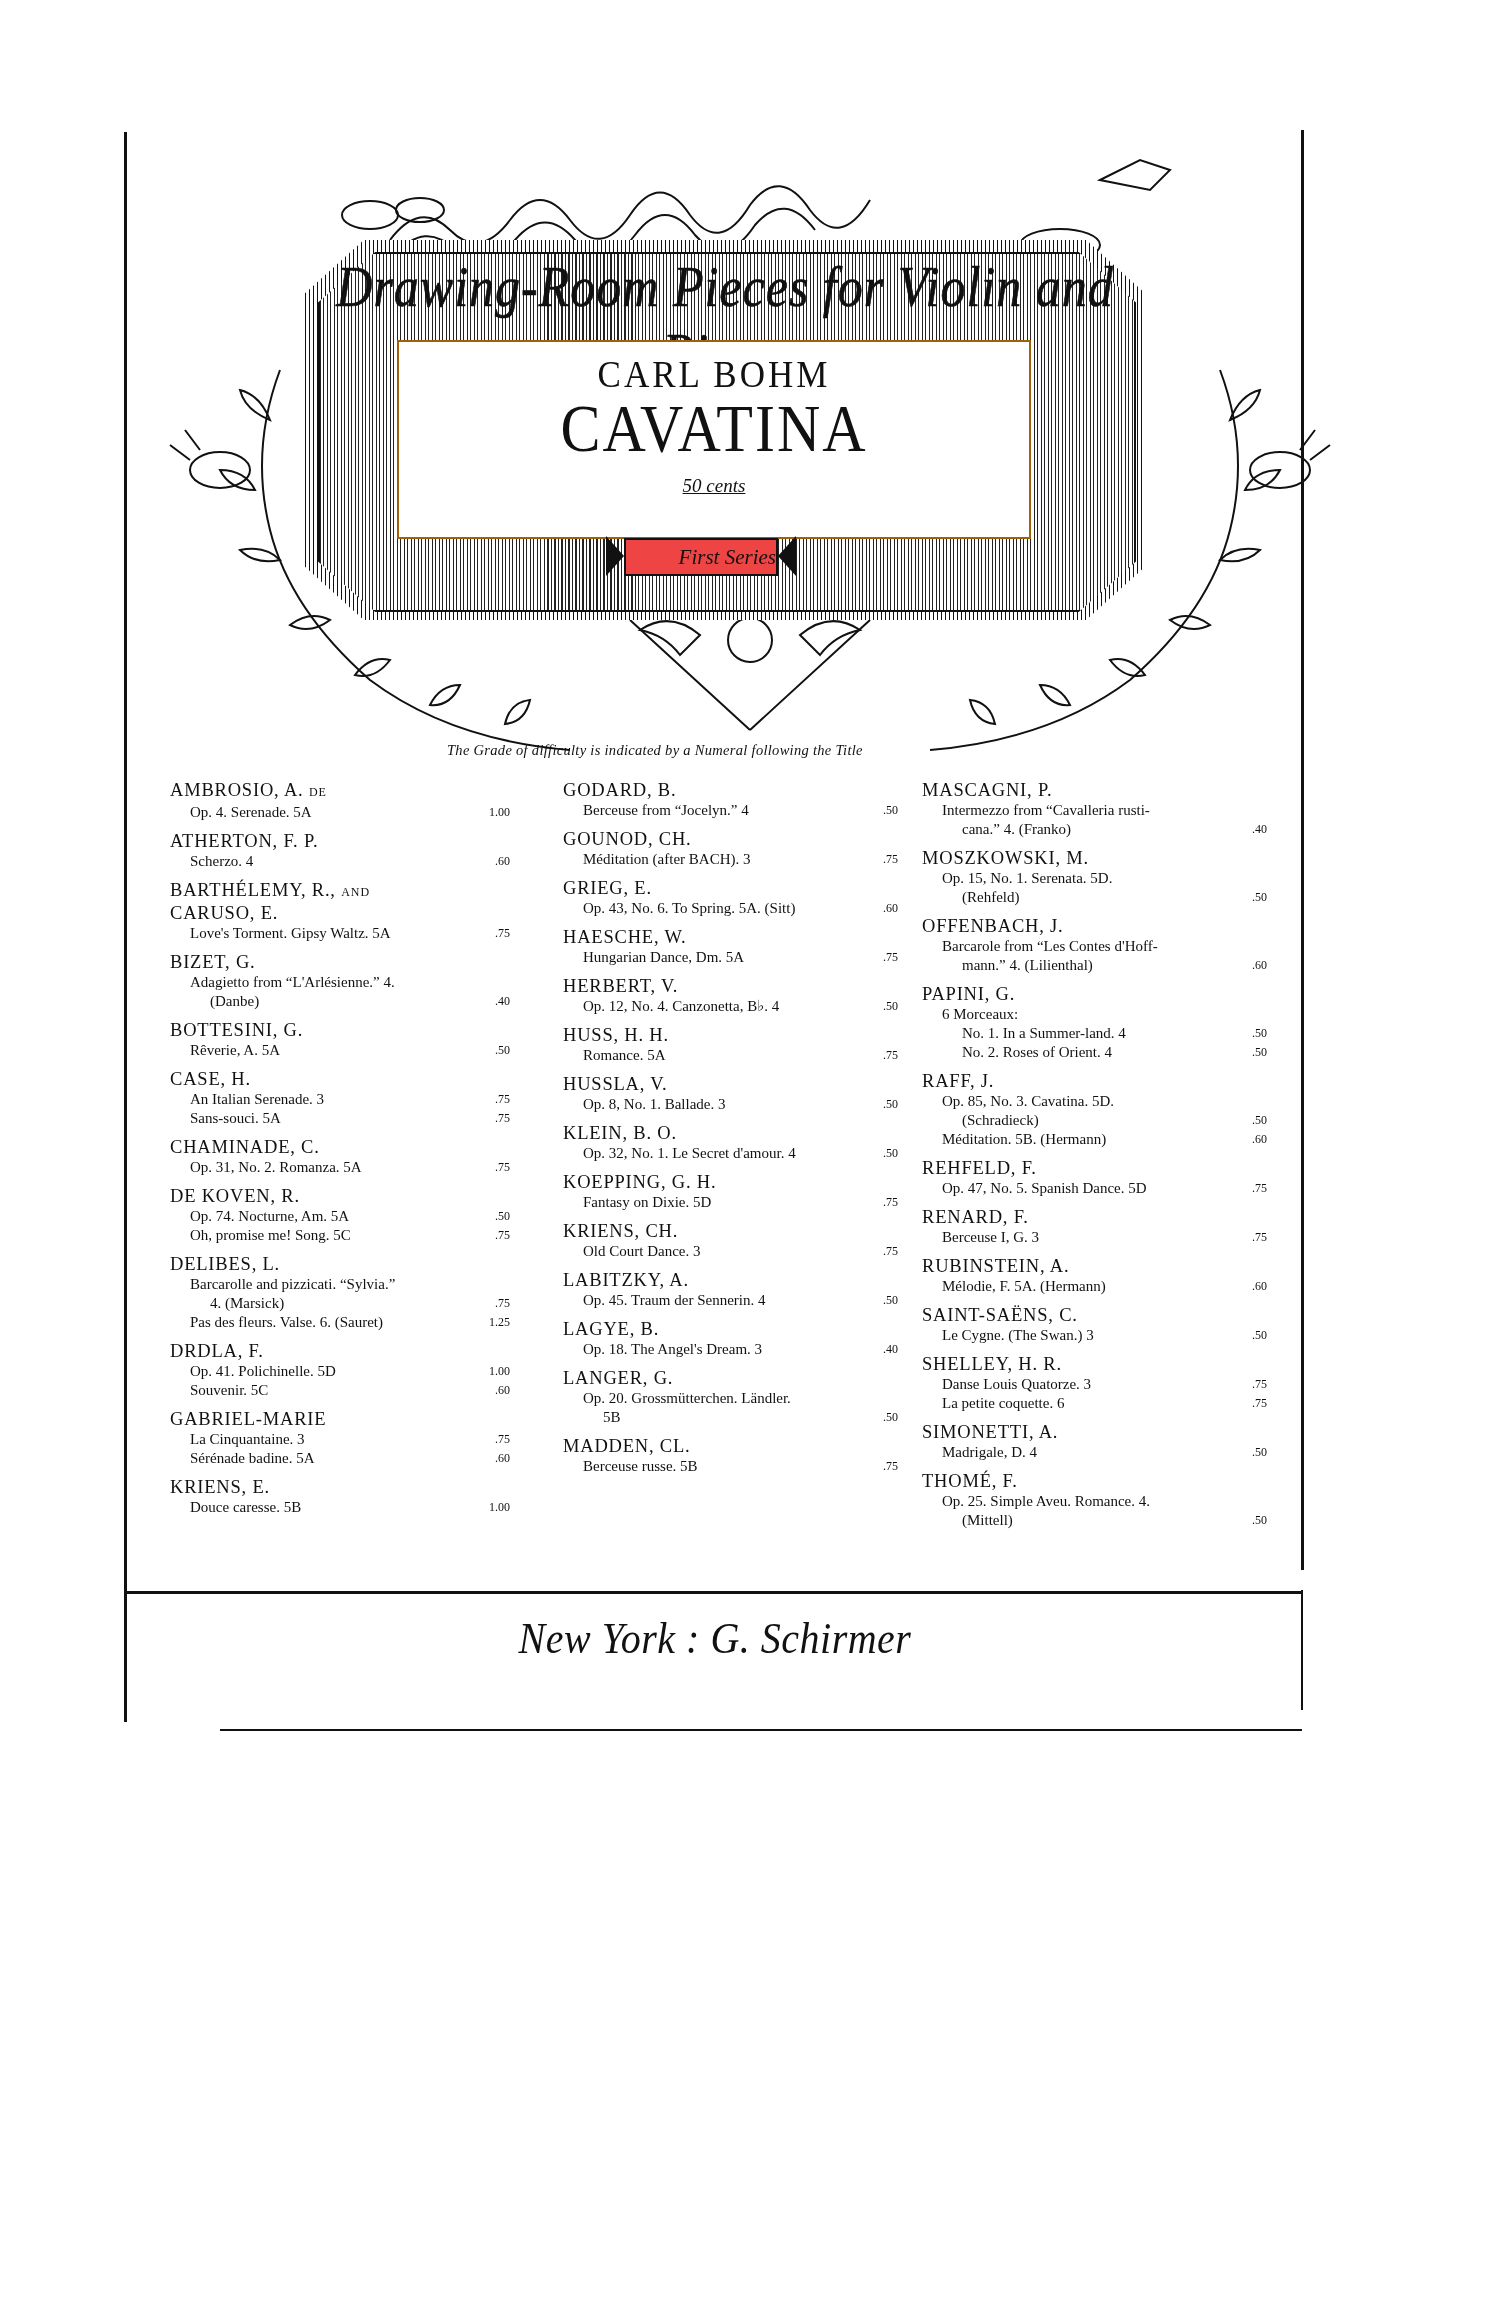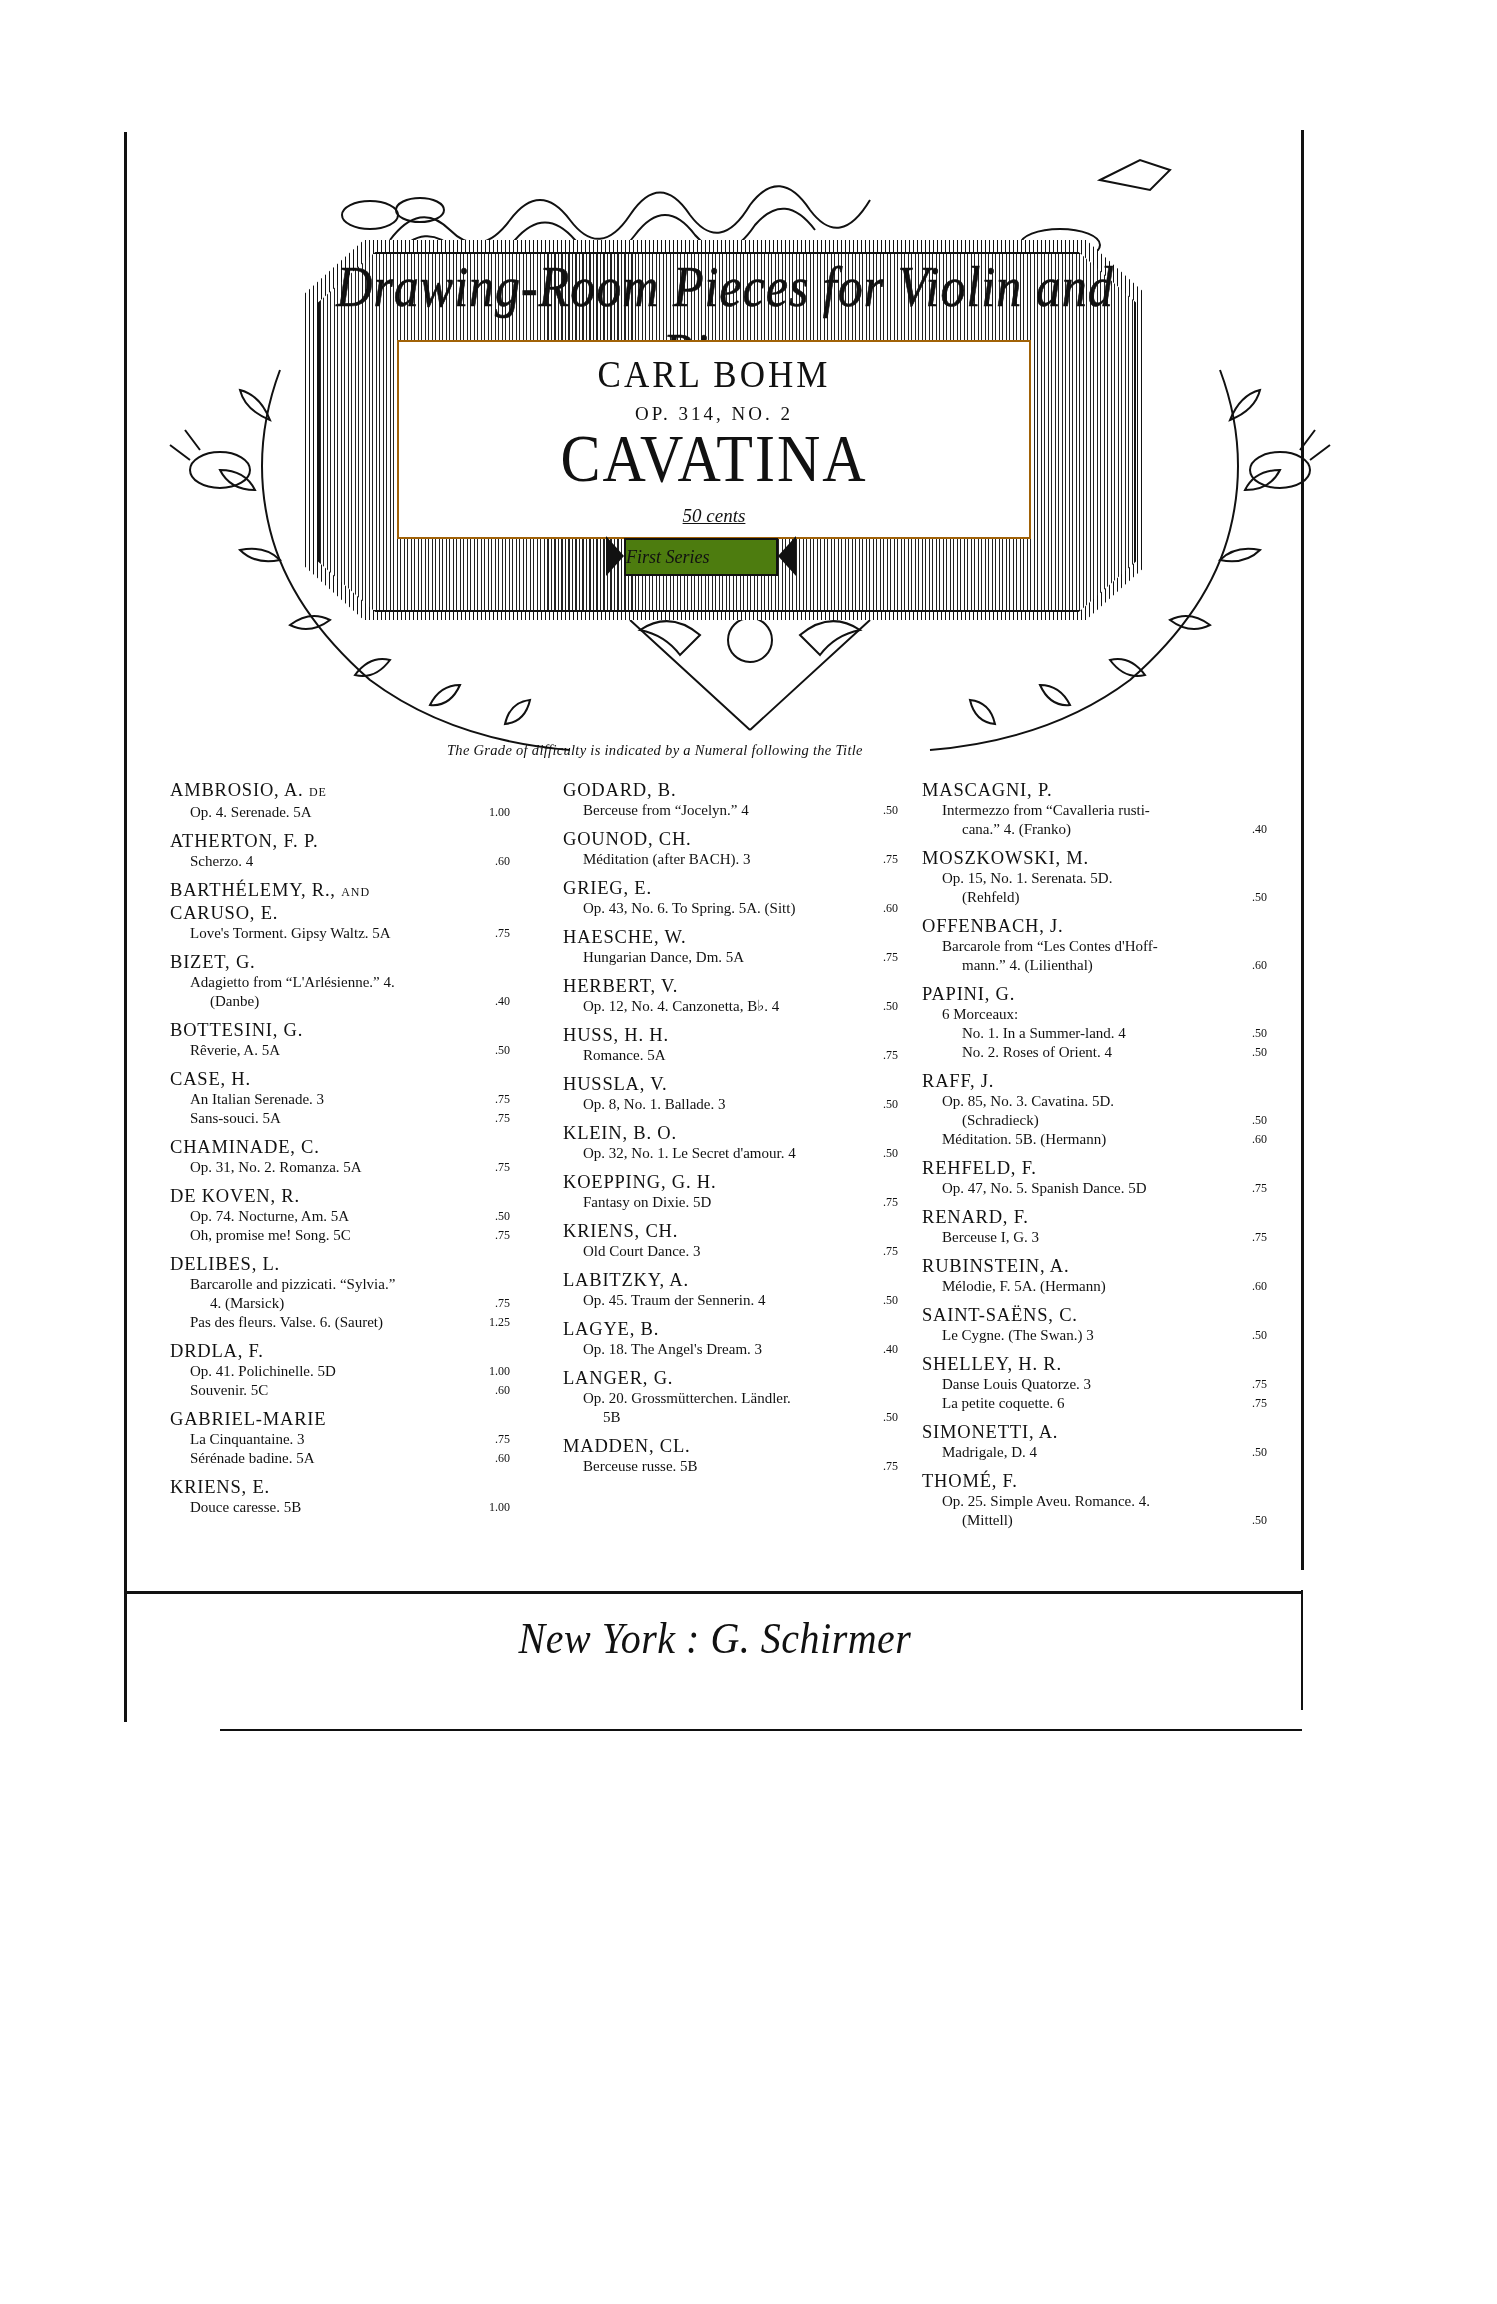--- a/index.html
+++ b/index.html
@@ -16,22 +16,22 @@
   .series-title { position:absolute; left:330px; top:262px; width:790px; text-align:center;
     font-family:"Liberation Serif",serif; font-style:italic; font-size:50px; letter-spacing:1px;
     color:#111; -webkit-text-stroke:0.6px #111; transform:scaleY(1.15); }
   .title-panel { position:absolute; left:397px; top:340px; width:630px; height:195px;
     background:#fff; border:2px solid #a16207; text-align:center; }
   .composer { font-size:35px; letter-spacing:3px; margin-top:13px; font-weight:normal; transform:scaleY(1.1); }
   .opus { font-size:19px; letter-spacing:3px; margin-top:8px; }
   .piece { font-size:60px; letter-spacing:2px; margin-top:4px; line-height:1; transform:scaleY(1.12); }
   .price { font-size:19px; font-style:italic; margin-top:16px;text-decoration:underline; }
   .series-label-wrap { position:absolute; left:606px; top:536px; width:190px; height:40px; }
-  .series-label { position:absolute; left:18px; top:2px; width:150px; height:34px; background:#4d7c0f;
-    border:2px solid #111; text-align:left; font-style:italic; font-size:18px; line-height:34px; }
+  .series-label { position:absolute; left:18px; top:2px; width:150px; height:34px; background:#ef4444;
+    border:2px solid #111; text-align:right; font-style:italic; font-size:21px; line-height:34px; }
   .ribbon-l, .ribbon-r { position:absolute; top:0; width:0; height:0;
     border-top:20px solid transparent; border-bottom:20px solid transparent; }
   .ribbon-l { left:0; border-left:18px solid #111; }
   .ribbon-r { right:0; border-right:18px solid #111; }
   .ornament { position:absolute; }
 
   
   .grade-note { position:absolute; left:447px; top:742px; font-style:italic; font-size:14.5px; letter-spacing:0.3px; }
 
   
@@ -91,21 +91,20 @@
       <path d="M540 495 q-30 -25 -60 -5 q25 5 40 25 z M640 495 q30 -25 60 -5 q-25 5 -40 25 z"></path>
     </g>
   </svg>
 
   <div class="frame-outer"></div>
   <div class="frame-inner"></div>
   <div class="series-title">Drawing-Room Pieces for Violin and Piano</div>
 
   <div class="title-panel">
     <div class="composer">CARL BOHM</div>
-    <div class="opus">OP. 314, NO. 2</div>
     <div class="piece">CAVATINA</div>
     <div class="price">50 cents</div>
   </div>
 
   <div class="series-label-wrap">
     <div class="ribbon-l"></div>
     <div class="ribbon-r"></div>
     <div class="series-label">First Series</div>
   </div>
 </div>

